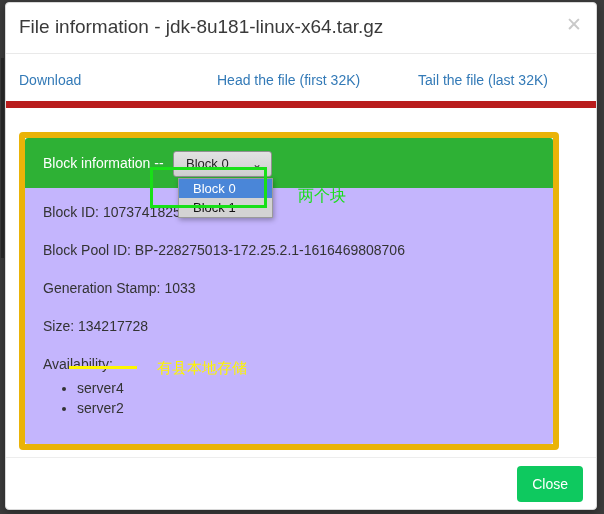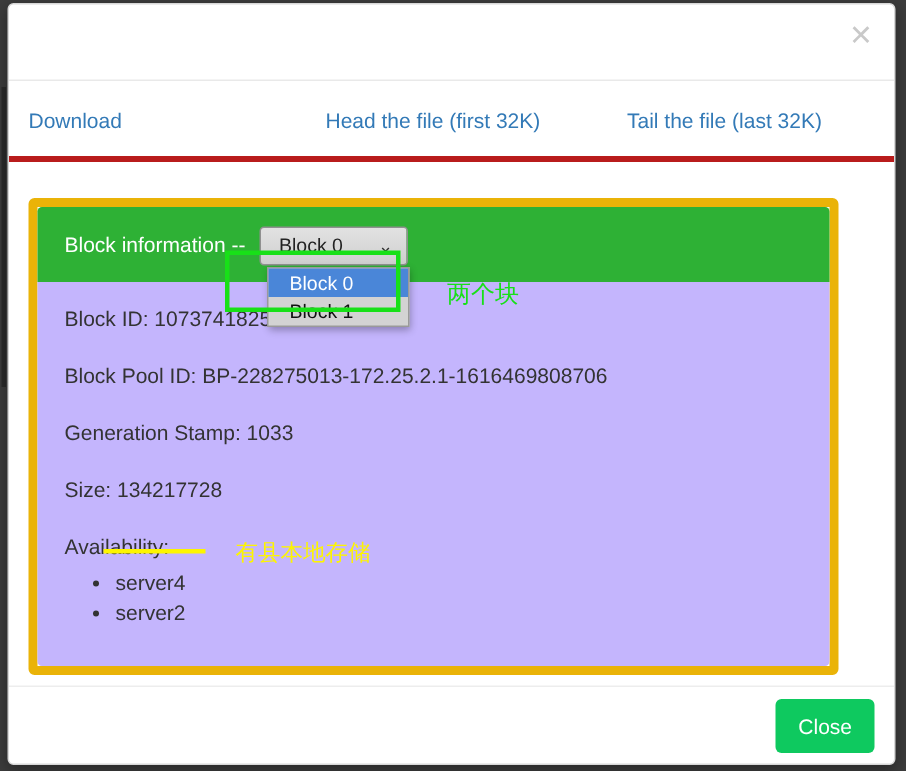--- a/index.html
+++ b/index.html
@@ -67,21 +67,21 @@
     font-size: 19px;
     color: #c9c9c9;
     cursor: pointer;
     font-family: "DejaVu Sans", sans-serif;
   }
 
   
   #link-row {
     position: relative;
     height: 54px;
-    border-bottom: 4px solid #b91c1c;
+    border-bottom: 7px solid #b91c1c;
   }
   .dlg-link {
     position: absolute;
     top: 18px;
     font-size: 14px;
     color: #337ab7;
     text-decoration: none;
     white-space: nowrap;
     cursor: pointer;
   }
@@ -267,20 +267,21 @@
 
 <div id="root">
 
   <div id="left-gutter">
     <div id="left-gutter-thumb"></div>
   </div>
 
   <div id="dialog">
 
     <div id="dlg-header">
+      <div id="dlg-title">File information - jdk-8u181-linux-x64.tar.gz</div>
       <div id="dlg-close-x">✕</div>
     </div>
 
     <div id="link-row">
       <a id="link-download" class="dlg-link">Download</a>
       <a id="link-head" class="dlg-link">Head the file (first 32K)</a>
       <a id="link-tail" class="dlg-link">Tail the file (last 32K)</a>
     </div>
 
     <div id="panel">

